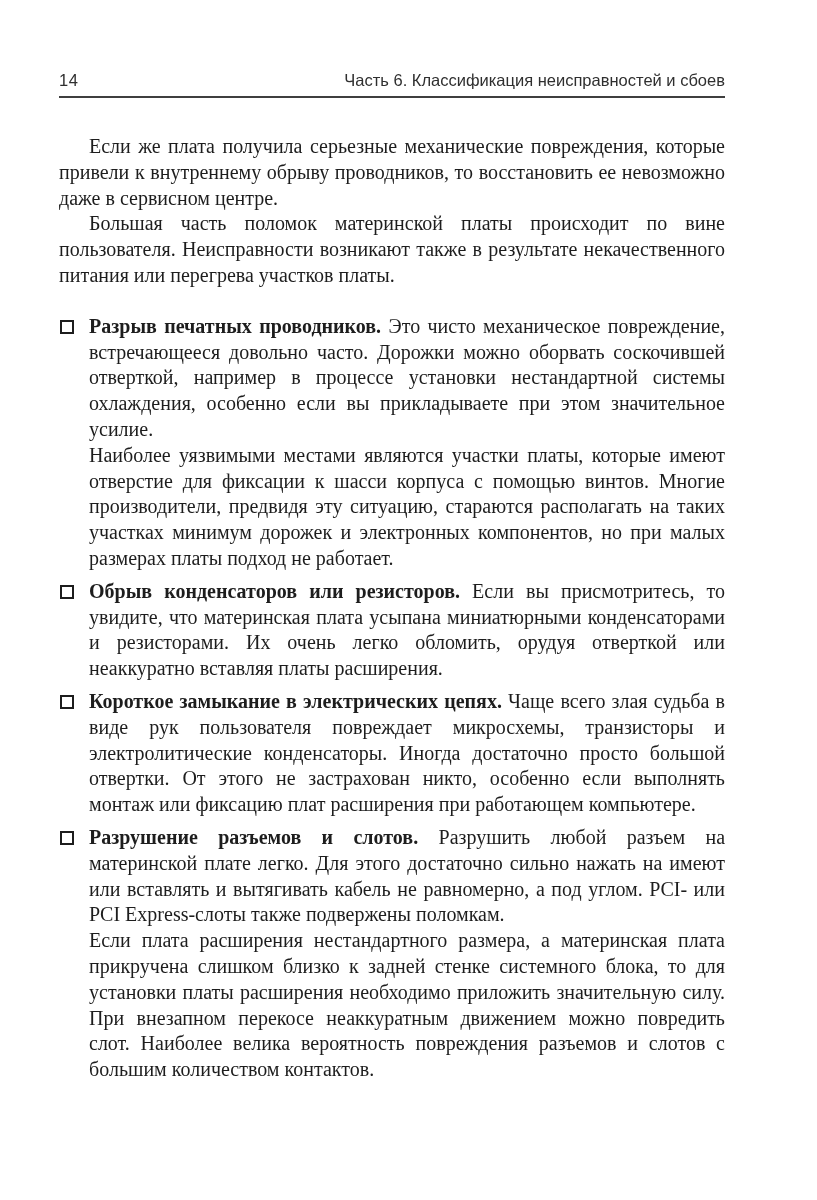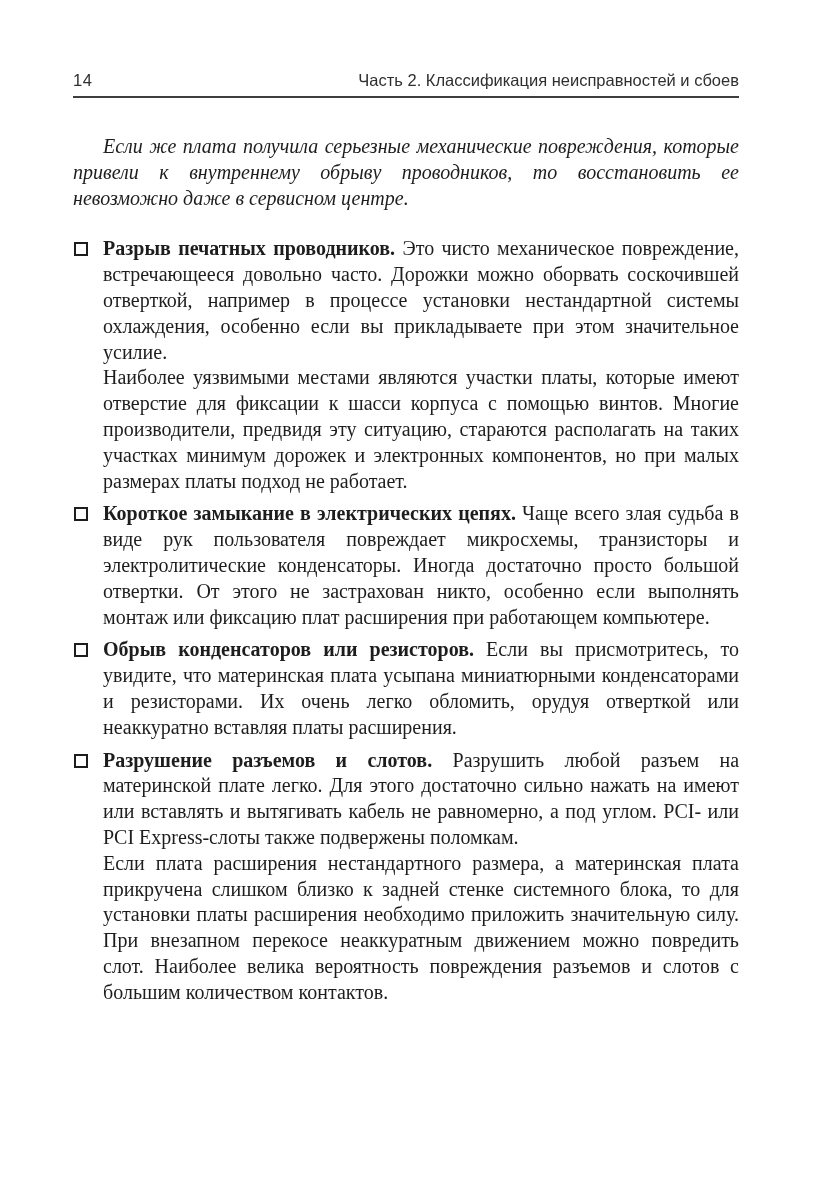--- a/index.html
+++ b/index.html
@@ -5,21 +5,21 @@
   html, body { margin: 0; padding: 0; background: #ffffff; }
   .page {
     position: relative;
     width: 817px;
     height: 1200px;
     background: #ffffff;
     overflow: hidden;
   }
   .content {
     position: absolute;
-    left: 73px;
+    left: 59px;
     top: 0;
     width: 666px;
   }
   
   .running-head {
     display: flex;
     justify-content: space-between;
     align-items: baseline;
     padding-top: 71px;
     font-family: "Liberation Sans", sans-serif;
@@ -35,21 +35,21 @@
   
   main {
     margin-top: 36px;
     font-family: "Liberation Serif", serif;
     font-size: 20px;
     line-height: 25.8px;
     color: #1d1d1d;
     text-align: justify;
   }
   main p { margin: 0; }
-  p.indent { text-indent: 30px; font-style: italic; }
+  p.indent { text-indent: 30px; }
   ul.problems {
     list-style: none;
     margin: 25px 0 0 0;
     padding: 0;
   }
   ul.problems li {
     position: relative;
     padding-left: 30px;
     margin-top: 7px;
   }
@@ -66,43 +66,44 @@
   b.run-in { font-weight: bold; }
 </style>
 </head>
 <body>
 
 <div class="page">
   <div class="content">
 
     <header class="running-head">
       <span class="page-num">14</span>
-      <span>Часть 2. Классификация неисправностей и сбоев</span>
+      <span>Часть 6. Классификация неисправностей и сбоев</span>
     </header>
     <div class="head-rule"></div>
 
     <main>
       <p class="indent">Если же плата получила серьезные механические повреждения, которые привели к внутреннему обрыву проводников, то восстановить ее невозможно даже в сервисном центре.</p>
+      <p class="indent">Большая часть поломок материнской платы происходит по вине пользователя. Неисправности возникают также в результате некачественного питания или перегрева участков платы.</p>
 
       <ul class="problems">
 
         <li>
           <span class="marker"></span>
           <p><b class="run-in">Разрыв печатных проводников.</b> <span>Это чисто механическое повреждение, встречающееся довольно часто. Дорожки можно оборвать соскочившей отверткой, например в процессе установки нестандартной системы охлаждения, особенно если вы прикладываете при этом значительное усилие.</span></p>
           <p class="sub">Наиболее уязвимыми местами являются участки платы, которые имеют отверстие для фиксации к шасси корпуса с помощью винтов. Многие производители, предвидя эту ситуацию, стараются располагать на таких участках минимум дорожек и электронных компонентов, но при малых размерах платы подход не работает.</p>
         </li>
 
         <li>
           <span class="marker"></span>
-          <p><b class="run-in">Короткое замыкание в электрических цепях.</b> <span>Чаще всего злая судьба в виде рук пользователя повреждает микросхемы, транзисторы и электролитические конденсаторы. Иногда достаточно просто большой отвертки. От этого не застрахован никто, особенно если выполнять монтаж или фиксацию плат расширения при работающем компьютере.</span></p>
+          <p><b class="run-in">Обрыв конденсаторов или резисторов.</b> <span>Если вы присмотритесь, то увидите, что материнская плата усыпана миниатюрными конденсаторами и резисторами. Их очень легко обломить, орудуя отверткой или неаккуратно вставляя платы расширения.</span></p>
         </li>
 
         <li>
           <span class="marker"></span>
-          <p><b class="run-in">Обрыв конденсаторов или резисторов.</b> <span>Если вы присмотритесь, то увидите, что материнская плата усыпана миниатюрными конденсаторами и резисторами. Их очень легко обломить, орудуя отверткой или неаккуратно вставляя платы расширения.</span></p>
+          <p><b class="run-in">Короткое замыкание в электрических цепях.</b> <span>Чаще всего злая судьба в виде рук пользователя повреждает микросхемы, транзисторы и электролитические конденсаторы. Иногда достаточно просто большой отвертки. От этого не застрахован никто, особенно если выполнять монтаж или фиксацию плат расширения при работающем компьютере.</span></p>
         </li>
 
         <li>
           <span class="marker"></span>
           <p><b class="run-in">Разрушение разъемов и слотов.</b> <span>Разрушить любой разъем на материнской плате легко. Для этого достаточно сильно нажать на имеют или вставлять и вытягивать кабель не равномерно, а под углом. PCI- или PCI Express-слоты также подвержены поломкам.</span></p>
           <p class="sub">Если плата расширения нестандартного размера, а материнская плата прикручена слишком близко к задней стенке системного блока, то для установки платы расширения необходимо приложить значительную силу. При внезапном перекосе неаккуратным движением можно повредить слот. Наиболее велика вероятность повреждения разъемов и слотов с большим количеством контактов.</p>
         </li>
 
       </ul>
     </main>

